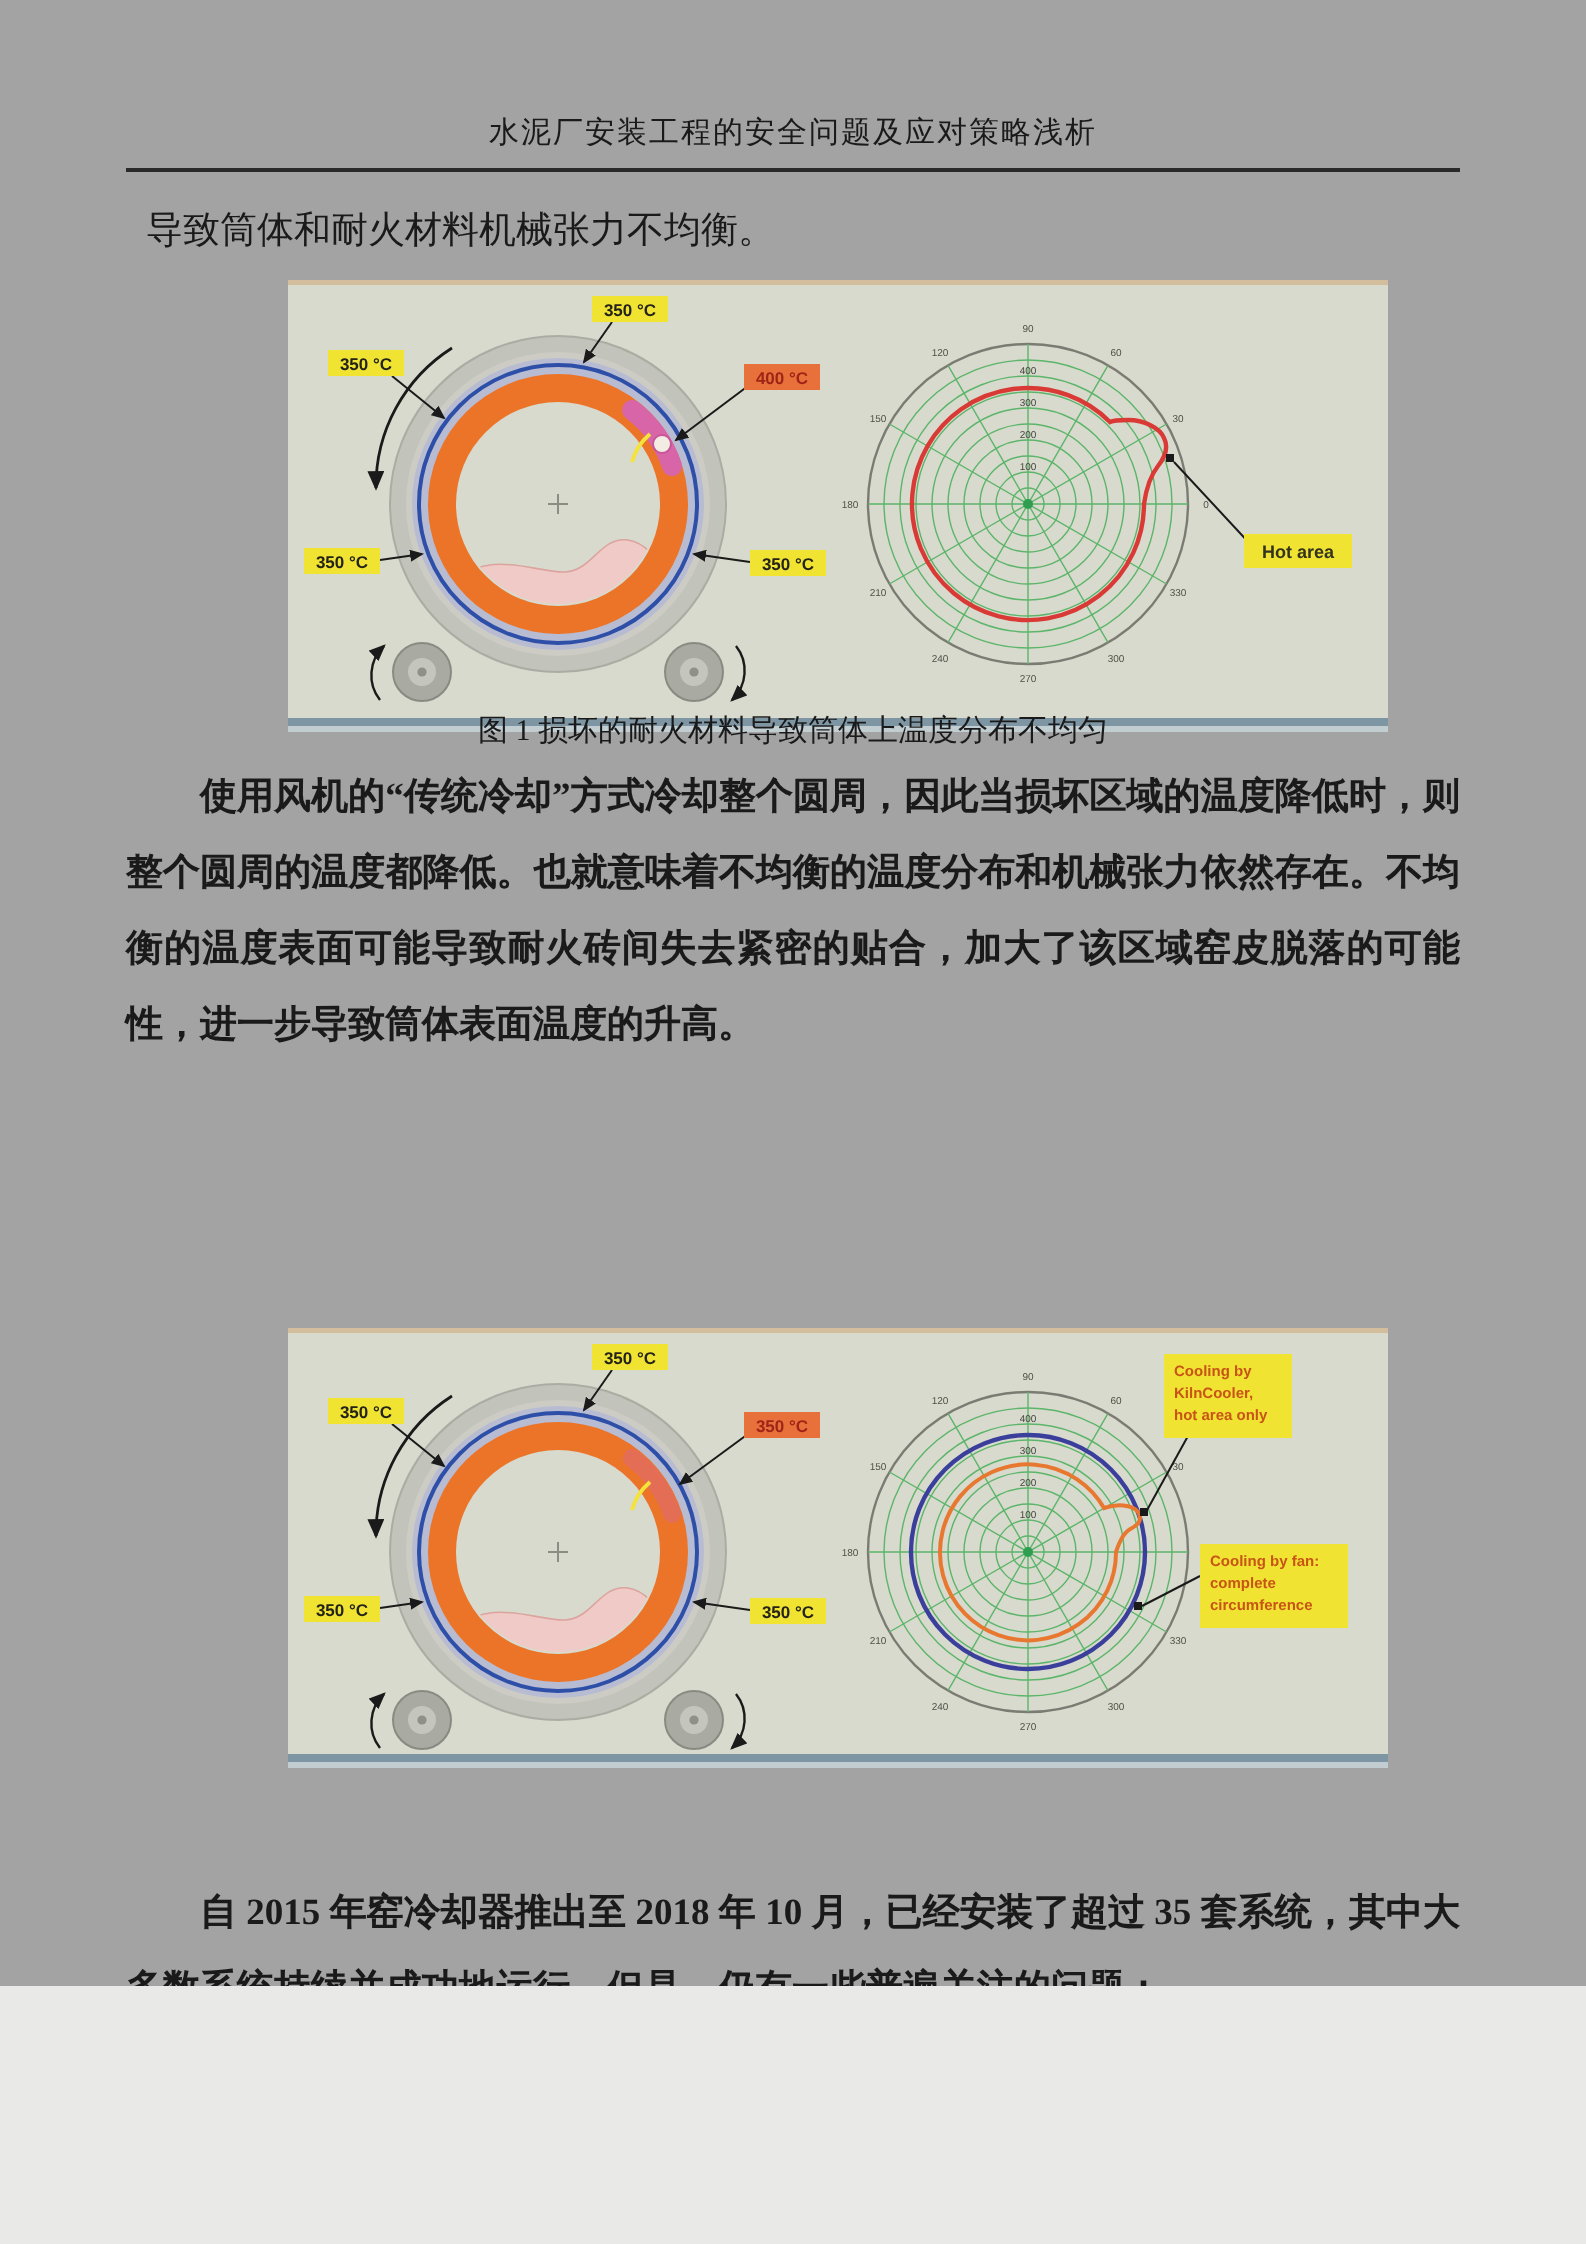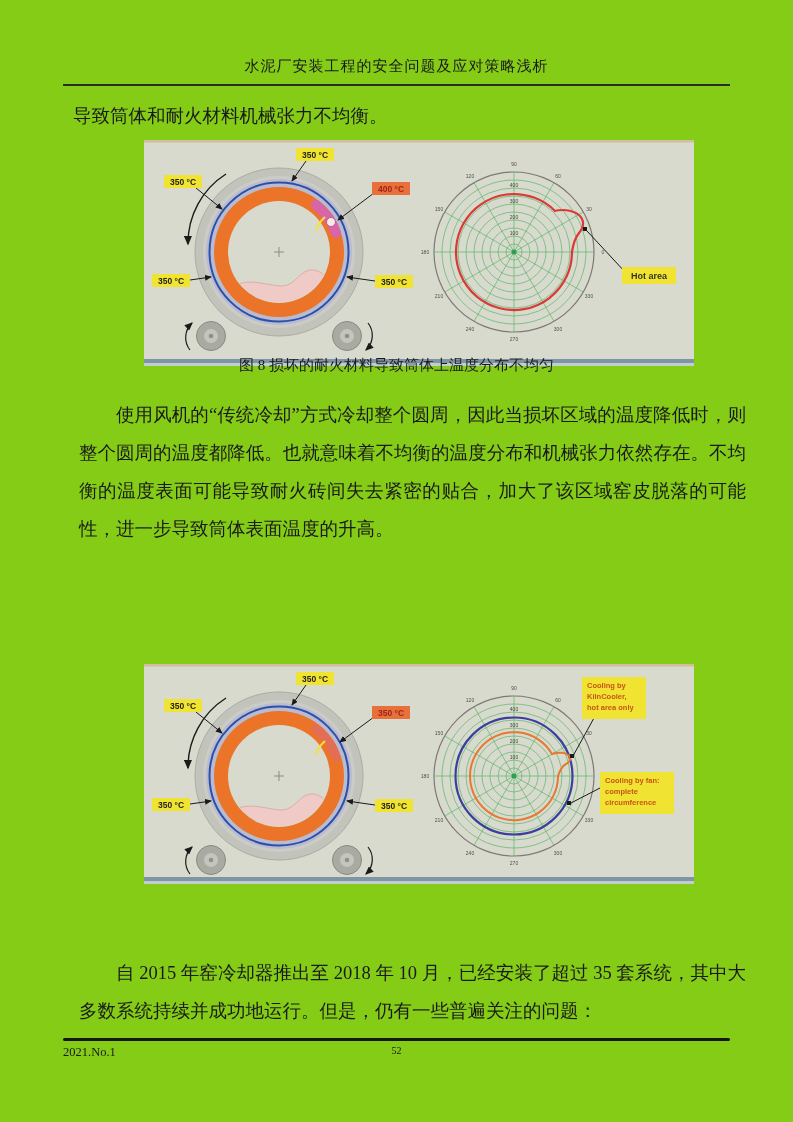--- a/index.html
+++ b/index.html
@@ -1,22 +1,22 @@
 <!DOCTYPE html>
 <html><head>
 <meta charset="utf-8">
 <style>
   html,body{margin:0;padding:0;background:#e9e9e7;}
-  .page{position:relative;width:793px;height:1122px;background:#84cc16;overflow:hidden;
+  .page{position:relative;width:793px;height:993px;background:#a3a3a3;overflow:hidden;
         font-family:"Liberation Serif",serif;color:#1a1a1a;margin:0 auto;}
   .header-title{position:absolute;top:57px;left:63px;width:667px;text-align:center;
         font-size:15px;letter-spacing:1px;}
   .header-rule{position:absolute;top:84px;left:63px;width:667px;border-top:2px solid #2a2a2a;}
   .intro{position:absolute;top:92px;left:63px;width:667px;margin:10px;font-size:18.5px;line-height:28px;}
-  .body-text{margin:16px;font-size:18.5px;line-height:38px;text-align:justify;}
+  .body-text{margin:0;font-size:18.5px;line-height:38px;text-align:justify;font-weight:bold;}
   .para{position:absolute;left:63px;width:667px;text-indent:2em;}
   #para1{top:380px;} #para2{top:532px;} #para3{top:938px;}
   .fig{position:absolute;left:128px;width:550px;margin:16px;}
   #fig3{top:124px;height:226px;} #fig4{top:648px;height:220px;}
   .caption{position:absolute;left:63px;width:667px;text-align:center;font-size:15px;}
   #cap3{top:356px;} #cap4{top:871px;}
   .section-heading{position:absolute;top:902px;left:63px;margin:0;
         font-family:"Liberation Sans",sans-serif;font-size:18px;font-weight:bold;color:#111;}
   .section-heading .num{margin-right:20px;}
   .footer-rule{position:absolute;top:1038px;left:63px;width:667px;height:3px;background:#161616;border-radius:2px;}
@@ -153,21 +153,21 @@
         <g>
           <line x1="482" y1="133" x2="443" y2="91" stroke="#1a1a1a" stroke-width="1"></line>
           <rect x="439" y="87" width="4" height="4" fill="#1a1a1a"></rect>
           <rect x="478" y="127" width="54" height="17" fill="#f0e332"></rect>
           <text x="505" y="139" class="hot">Hot area</text>
         </g>
       </g>
     </svg>
   </figure>
 
-  <div class="caption" id="cap3">图 8 损坏的耐火材料导致筒体上温度分布不均匀</div>
+  <div class="caption" id="cap3">图 1 损坏的耐火材料导致筒体上温度分布不均匀</div>
 
   <p class="body-text para" id="para1">使用风机的“传统冷却”方式冷却整个圆周，因此当损坏区域的温度降低时，则整个圆周的温度都降低。也就意味着不均衡的温度分布和机械张力依然存在。不均衡的温度表面可能导致耐火砖间失去紧密的贴合，加大了该区域窑皮脱落的可能性，进一步导致筒体表面温度的升高。</p>
 
   <figure class="fig" id="fig4">
     <svg width="550" height="220" viewBox="0 0 550 220">
       <defs>
         <marker id="ah4" markerWidth="8" markerHeight="6" refX="6" refY="3" orient="auto">
           <path d="M0,0 L7,3 L0,6 Z" fill="#1a1a1a"></path>
         </marker>
         <clipPath id="inner4">

